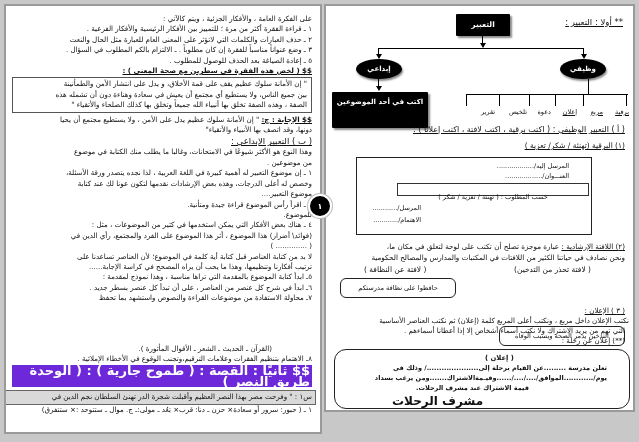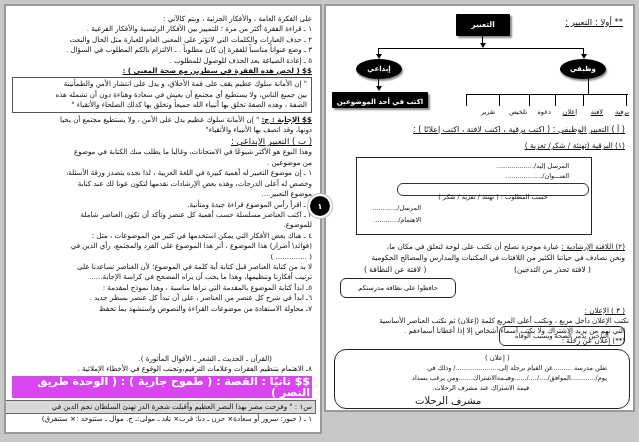--- a/index.html
+++ b/index.html
@@ -10,21 +10,21 @@
   .right { left: 324px; top: 4px; width: 311px; height: 408px; }
   .fs { font-size: 7.1px; line-height: 10.4px; white-space: nowrap; }
   .ul { text-decoration: underline; }
   .b { font-weight: bold; }
   .abs { position: absolute; }
 
   
   .lcontent { position: absolute; right: 8px; top: 8px; width: 300px; }
   .quote-box { border: 1px solid #555; padding: 1px 4px; margin: 1px 0 2px 0; }
   .heading-line { font-size: 8.5px; line-height: 12px; }
-  .hl-blue { background: #d946ef; color: #fff; font-weight: bold; font-size: 11px; line-height: 11px; padding: 0 2px; display: inline-block; }
+  .hl-blue { background: #6d28d9; color: #fff; font-weight: bold; font-size: 13px; line-height: 11px; padding: 0 2px; display: inline-block; }
   .gray-box { background: #d9d9d9; border: 1px solid #666; padding: 1px 3px; margin-left: -8px; margin-right: -4px; }
 
   
   .blackbox { background: #000; color: #fff; font-weight: bold; text-align: center; border-radius: 1px; box-shadow: 2px 2px 2px #888; font-size: 7.5px; }
   .oval { background: #000; color: #fff; font-weight: bold; text-align: center; border-radius: 50%; box-shadow: 1px 2px 2px #888; font-size: 7px; }
   .line { position: absolute; background: #000; }
   .arrow-down { position: absolute; width: 0; height: 0; border-left: 3px solid transparent; border-right: 3px solid transparent; border-top: 5px solid #000; }
   .tick { position: absolute; width: 1.4px; height: 12px; background: #000; }
   .sub-label { position: absolute; font-size: 6.5px; white-space: nowrap; }
   .rbox { border: 1px solid #333; position: absolute; }
@@ -52,21 +52,20 @@
       <span>" إن الأمانة سلوك عظيم يدل على الأمن ، ولا يستطيع مجتمع أن يحيا</span>
     </div>
     <div class="fs">دونها، وقد اتصف بها الأنبياء والأتقياء"</div>
     <div class="heading-line ul">( ب ) التعبير الإبداعي :</div>
     <div class="fs">وهذا النوع هو الأكثر شيوعًا في الامتحانات، وغالبا ما يطلب منك الكتابة في موضوع</div>
     <div class="fs">من موضوعين .</div>
     <div class="fs">١ ـ إن موضوع التعبير له أهمية كبيرة في اللغة العربية ، لذا نجده يتصدر ورقة الأسئلة،</div>
     <div class="fs">وخصص له أعلى الدرجات، وهذه بعض الإرشادات نقدمها لتكون عونا لك عند كتابة</div>
     <div class="fs">موضوع التعبير....</div>
     <div class="fs">٢ ـ اقرأ رأس الموضوع قراءة جيدة ومتأنية.</div>
-    <div class="fs">٣ ـ اكتب العناصر مسلسلة حسب أهمية كل عنصر وتأكد أن تكون العناصر شاملة</div>
     <div class="fs">للموضوع.</div>
     <div class="fs">٤ ـ هناك بعض الأفكار التي يمكن استخدمها في كثير من الموضوعات ، مثل :</div>
     <div class="fs">(فوائد\ أضرار) هذا الموضوع ، أثر هذا الموضوع على الفرد والمجتمع، رأي الدين في</div>
     <div class="fs">( .............. )</div>
     <div class="fs">لا بد من كتابة العناصر قبل كتابة أية كلمة في الموضوع؛ لأن العناصر  تساعدنا على</div>
     <div class="fs">ترتيب أفكارنا وتنظيمها، وهذا ما يحب أن يراه المصحح في كراسة الإجابة......</div>
     <div class="fs">٥ـ ابدأ كتابة الموضوع بالمقدمة التي تراها مناسبة ، وهذا نموذج لمقدمة :</div>
     <div class="fs">٦ـ ابدأ في شرح كل عنصر من العناصر ، على أن تبدأ كل عنصر بسطر جديد .</div>
     <div class="fs">٧ـ محاولة الاستفادة من موضوعات القراءة والنصوص واستشهد بما تحفظ</div>
     <div class="fs" style="padding-right:40px;margin-top:40px;">(القرآن ـ الحديث ـ الشعر ـ الأقوال المأثورة ).</div>
@@ -91,45 +90,45 @@
   <div class="line" style="left:52px; top:42px; width:1.4px; height:8px;"></div>
   <div class="arrow-down" style="left:50px; top:48px;"></div>
   <div class="line" style="left:257px; top:42px; width:1.4px; height:8px;"></div>
   <div class="arrow-down" style="left:255px; top:48px;"></div>
 
   <div class="abs oval" style="left:30px; top:53px; width:46px; height:20px; line-height:20px;">إبداعي</div>
   <div class="abs oval" style="left:234px; top:53px; width:46px; height:20px; line-height:20px;">وظيفي</div>
 
   <div class="line" style="left:52px; top:73px; width:1.4px; height:9px;"></div>
   <div class="arrow-down" style="left:50px; top:80px;"></div>
-  <div class="abs blackbox" style="left:6px; top:86px; width:96px; height:16px; line-height:20px; font-size:7px;">اكتب في أحد الموضوعين</div>
+  <div class="abs blackbox" style="left:6px; top:86px; width:96px; height:36px; line-height:20px; font-size:7px;">اكتب في أحد الموضوعين</div>
 
   <div class="line" style="left:262px; top:73px; width:1.4px; height:15px;"></div>
   <div class="line" style="left:140px; top:88px; width:162px; height:1.4px;"></div>
   <div class="tick" style="left:140px; top:88px;"></div>
   <div class="tick" style="left:173px; top:88px;"></div>
   <div class="tick" style="left:203px; top:88px;"></div>
   <div class="tick" style="left:229px; top:88px;"></div>
   <div class="tick" style="left:257px; top:88px;"></div>
   <div class="tick" style="left:300px; top:88px;"></div>
 
   <span class="sub-label ul" style="right:4px; top:102px;">برقية</span>
-  <span class="sub-label ul" style="right:30px; top:102px;">لافتة</span>
+  <span class="sub-label ul" style="right:30px; top:102px;">مربع</span>
   <span class="sub-label ul" style="right:56px; top:102px;">إعلان</span>
   <span class="sub-label" style="right:82px; top:102px;">دعوة</span>
   <span class="sub-label" style="right:106px; top:102px;">تلخيص</span>
   <span class="sub-label" style="right:138px; top:102px;">تقرير</span>
 
   <div class="abs heading-line ul" style="right:8px; top:118px; font-size:8px;">( أ ) التعبير الوظيفي : ( اكتب برقية ، اكتب لافتة ، اكتب إعلانًا ) :</div>
   <div class="abs fs ul" style="right:8px; top:135px; font-size:7.5px;">(١) البرقية  (تهنئة / شكر/ تعزية )</div>
 
   <div class="rbox" style="left:30px; top:151px; width:236px; height:78px; border:1.2px solid #222;">
     <div class="abs fs" style="right:22px; top:3px; font-size:6.5px;">المرسل إليه/..................</div>
     <div class="abs fs" style="right:22px; top:13px; font-size:6.5px;">العنـــوان/..................</div>
-    <div class="rbox" style="left:40px; top:25px; width:192px; height:13px; text-align:center;border-radius:6px;">
+    <div class="rbox" style="left:40px; top:25px; width:192px; height:13px; text-align:center;">
       <span class="fs" style="font-size:6.5px; line-height:11px;">حسب المطلوب : ( تهنئة / تعزية / شكر )</span>
     </div>
     <div class="abs fs" style="left:4px; top:45px; font-size:6.5px; direction:rtl; width:60px; text-align:right;">المرسل/............</div>
     <div class="abs fs" style="left:4px; top:57px; font-size:6.5px; direction:rtl; width:60px; text-align:right;">الاهتمام/............</div>
   </div>
 
   <div class="abs fs" style="right:8px; top:236px; font-size:7.2px;">
     <span class="ul">(٢) اللافتة الإرشادية :</span>
     <span>عبارة موجزة تصلح أن تكتب على لوحة لتعلق في مكان ما،</span>
   </div>
@@ -138,22 +137,22 @@
   <div class="abs fs" style="right:42px; top:259px; font-size:7.5px;">( لافتة تحذر من التدخين)</div>
   <div class="abs fs" style="left:38px; top:259px; font-size:7.5px;">( لافتة عن النظافة )</div>
   <div class="rounded-box" style="right:8px; top:272px; width:126px; height:20px; line-height:18px;margin-top:48px;">التدخين يدمر الصحة ويسبب الوفاة</div>
   <div class="rounded-box" style="left:14px; top:272px; width:116px; height:20px; line-height:18px;">حافظوا على نظافة مدرستكم</div>
 
   <div class="abs fs ul" style="right:8px; top:300px;">( ٣ ) الإعلان :</div>
   <div class="abs fs" style="right:4px; top:310px;">نكتب الإعلان داخل مربع ، ونكتب أعلى المربع كلمة (إعلان) ثم نكتب العناصر الأساسية</div>
   <div class="abs fs" style="right:8px; top:320px;">التي تهم من يريد الاشتراك ولا نكتب أسماء أشخاص إلا إذا أعطانا أسماءهم .</div>
   <div class="abs fs" style="right:8px; top:330px;">(**) إعلان عن رحلة :</div>
 
-  <div class="rounded-box" style="left:8px; top:343px; width:296px; height:60px; border-radius:12px; text-align:right;">
+  <div class="rounded-box" style="left:8px; top:343px; width:296px; height:60px; border-radius:12px; text-align:right;font-weight:bold;">
     <div class="abs fs" style="left:150px; top:3px; font-size:6.8px;">( إعلان )</div>
     <div class="abs fs" style="right:22px; top:13px; font-size:6.5px;">تعلن مدرسة .........عن القيام برحلة إلى...................../ وذلك في</div>
     <div class="abs fs" style="right:22px; top:23px; font-size:6.5px;">يوم/............الموافق/..../..../......وقيـمةالاشتراك.......ومن يرغب بسداد</div>
     <div class="abs fs" style="right:100px; top:33px; font-size:6.5px;">قيمة  الاشتراك عند مشرف الرحلات.</div>
-    <div class="abs fs" style="left:80px; top:46px; font-size:10px;">مشرف الرحلات</div>
+    <div class="abs fs" style="left:57px; top:46px; font-size:12px;">مشرف الرحلات</div>
   </div>
 </div>
 
 <div class="page-num" style="left:308px; top:194px;">١</div>
 
 </body></html>

